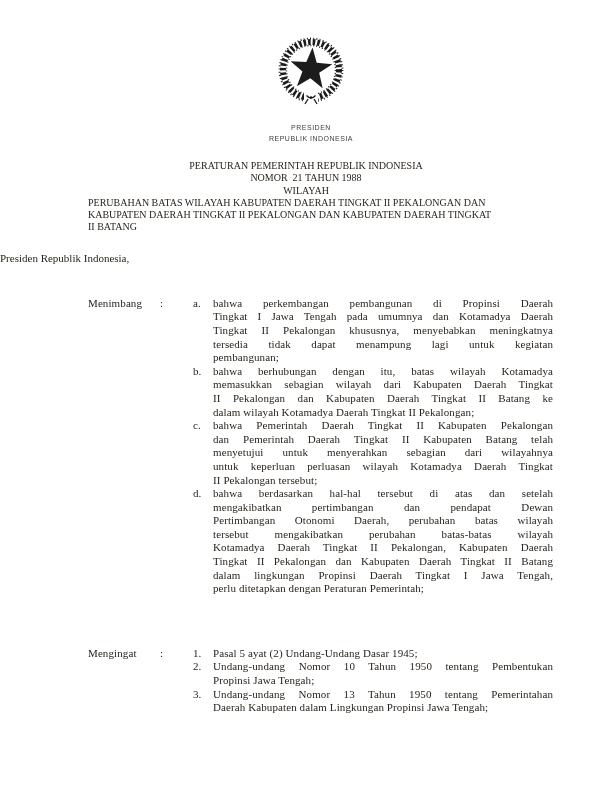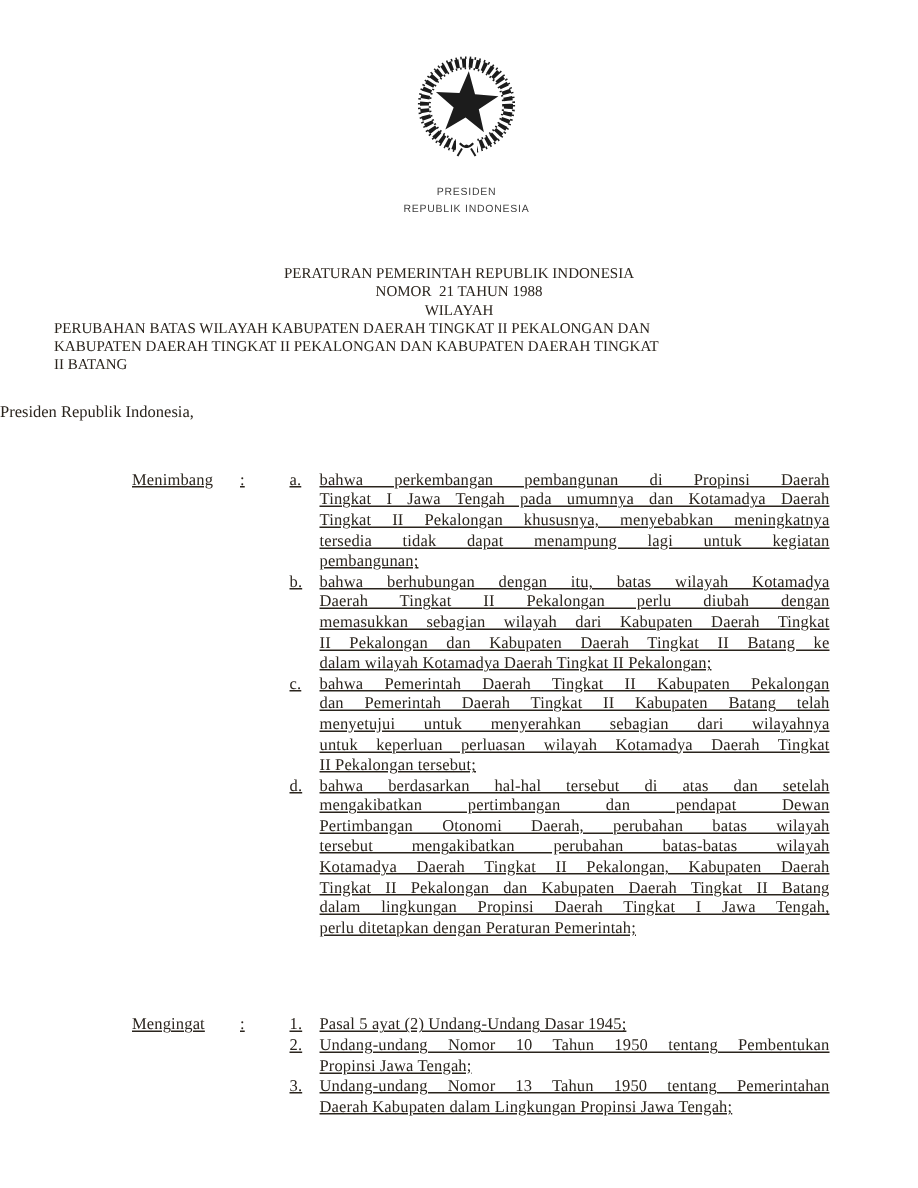--- a/index.html
+++ b/index.html
@@ -21,43 +21,43 @@
     text-align: center;
     font-family: "Liberation Sans", sans-serif;
     font-size: 7px; line-height: 11px;
     letter-spacing: 0.5px;
     color: #3f3f3f;
     transform: translateX(5px);
   }
 
   
   .title {
-    margin-top: 32px;
-    padding: 0 36px;
+    margin-top: 16px;
+    padding: 0 88px;
     text-align: center;
     font-size: 10px;
     line-height: 12.3px;
     color: #2a241d;
   }
   .title-line { white-space: pre; }
   .ctext .line { text-align: left; white-space: pre; }
 
   .salutation {
     margin-top: 18px;
     font-size: 11px; line-height: 13px;
   }
 
   
   .content {
     margin: 32px 59px 0 88px;
     font-size: 11px;
     line-height: 13.6px;
     letter-spacing: 0.1px;
   }
-  .section { display: flex; align-items: flex-start; text-decoration: underline; }
+  .section { display: flex; align-items: flex-start; }
   .section + .section { margin-top: 51px; }
   .sec-label { width: 72px; flex: none; }
   .sec-colon { width: 33px; flex: none; }
   .sec-items { flex: 1; min-width: 0; }
   .item { display: flex; align-items: flex-start; }
   .item-marker { width: 20px; flex: none; }
   .item-text { flex: 1; min-width: 0; }
 
   .jtext .line { text-align: justify; text-align-last: justify; }
   .jtext .line:last-child { text-align-last: left; }
@@ -116,21 +116,20 @@
               <div class="line">Tingkat I Jawa Tengah pada umumnya dan Kotamadya Daerah</div>
               <div class="line">Tingkat II Pekalongan khususnya, menyebabkan meningkatnya</div>
               <div class="line">tersedia tidak dapat menampung lagi untuk kegiatan</div>
               <div class="line">pembangunan;</div>
             </div>
         </div>
         <div class="item">
           <span class="item-marker">b.</span>
           <div class="item-text jtext">
               <div class="line">bahwa berhubungan dengan itu, batas wilayah Kotamadya</div>
-              <div class="line">Daerah Tingkat II Pekalongan perlu diubah dengan</div>
               <div class="line">memasukkan sebagian wilayah dari Kabupaten Daerah Tingkat</div>
               <div class="line">II Pekalongan dan Kabupaten Daerah Tingkat II Batang ke</div>
               <div class="line">dalam wilayah Kotamadya Daerah Tingkat II Pekalongan;</div>
             </div>
         </div>
         <div class="item">
           <span class="item-marker">c.</span>
           <div class="item-text jtext">
               <div class="line">bahwa Pemerintah Daerah Tingkat II Kabupaten Pekalongan</div>
               <div class="line">dan Pemerintah Daerah Tingkat II Kabupaten Batang telah</div>

